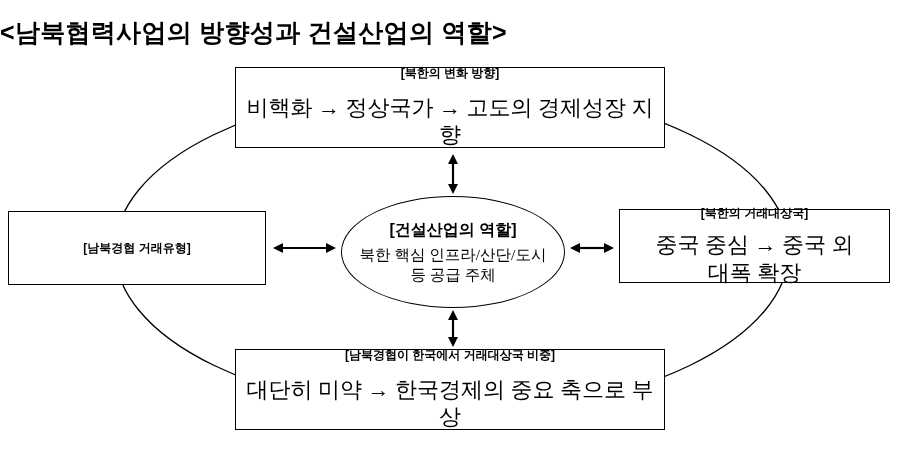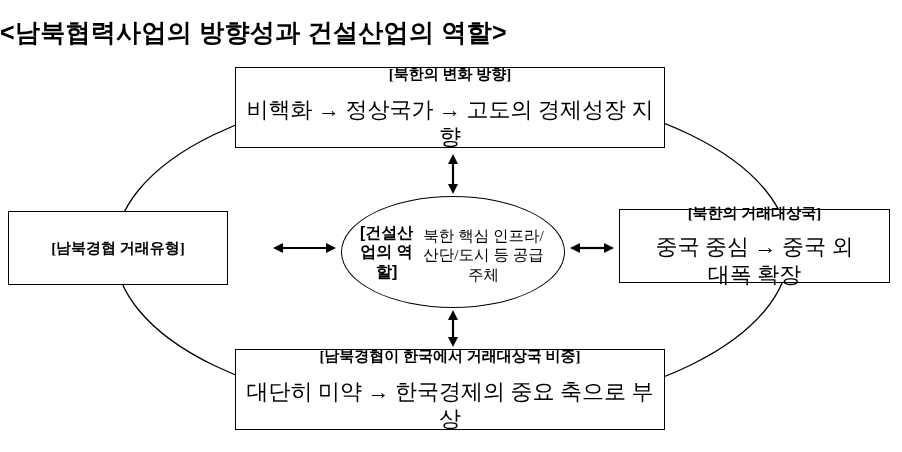--- a/index.html
+++ b/index.html
@@ -35,45 +35,45 @@
     position: absolute;
     border: 1.4px solid #000;
     background: #fff;
     display: flex;
     flex-direction: column;
     align-items: center;
     justify-content: center;
     text-align: center;
   }
   .box .heading {
-    font-family: Liberation Serif, serif;
+    font-family: Liberation Sans, sans-serif;
     font-weight: 700;
-    font-size: 15px;
+    font-size: 12px;
     line-height: 1.2;
   }
   .box .body {
     font-size: 22px;
     line-height: 1.25;
     margin-top: 13px;
   }
   .box-top    { left: 235px; top: 67px;  width: 430px; height: 81px; }
-  .box-left   { left: 8px;   top: 211px; width: 220px; height: 74px; }
+  .box-left   { left: 8px;   top: 211px; width: 258px; height: 74px; }
   .box-left .body { margin-top: 11px; }
   .box-right  { left: 619px; top: 209px; width: 271px; height: 74px; padding: 0 24px; }
   .box-right .body { margin-top: 11px; }
   .box-bottom { left: 235px; top: 349px; width: 430px; height: 81px; }
   .center-ellipse {
     position: absolute;
     left: 341px; top: 196px;
     width: 224px; height: 112px;
     border: 1.4px solid #000;
     border-radius: 50%;
     background: #fff;
     display: flex;
-    flex-direction: row;
+    flex-direction: column;
     align-items: center;
     justify-content: center;
     text-align: center;
     padding: 0 14px;
   }
   .center-ellipse .heading {
     font-family: "Liberation Sans", "DejaVu Sans", sans-serif;
     font-weight: 700;
     font-size: 16px;
     line-height: 1.2;

